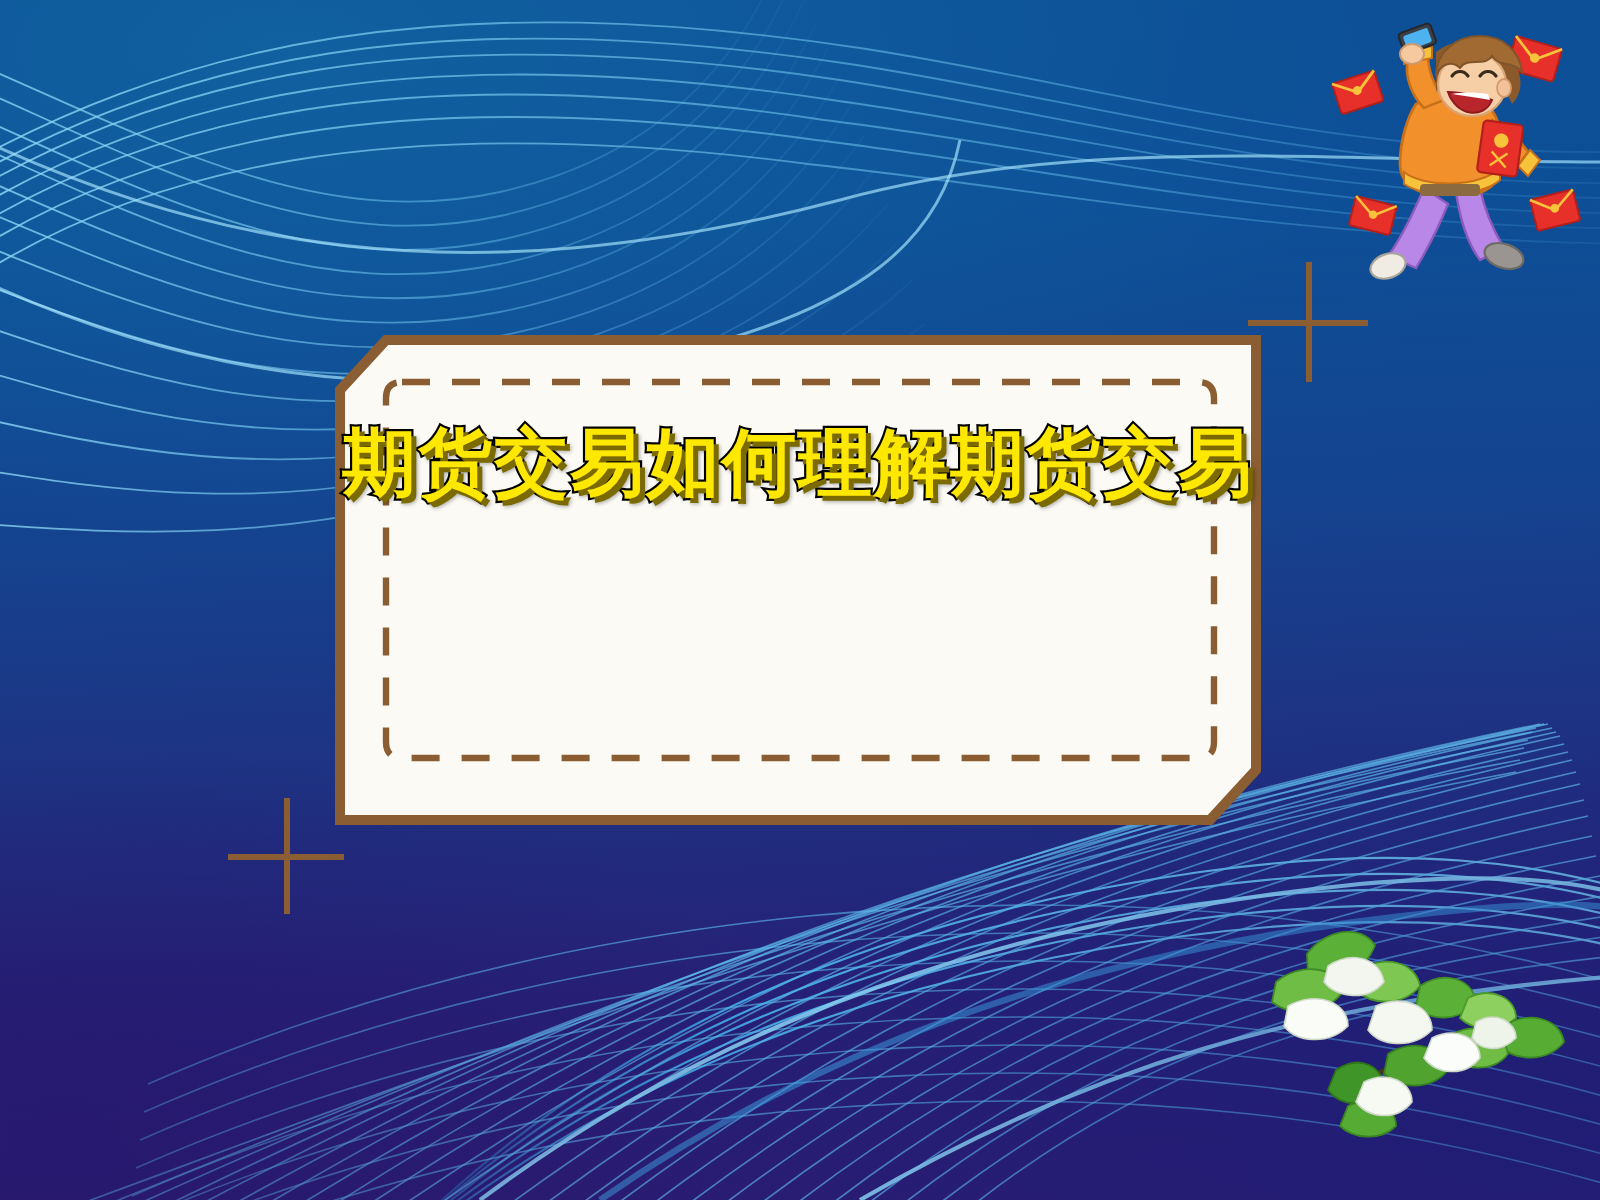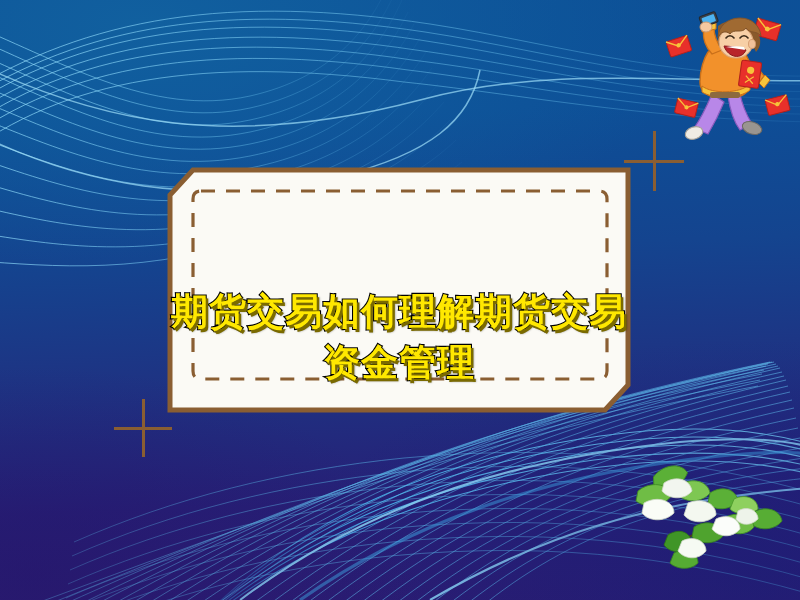--- a/index.html
+++ b/index.html
@@ -95,24 +95,23 @@
   }
   #title-text-wrap {
     position: absolute;
     left: 0;
     right: 0;
     top: 0;
     bottom: 0;
     display: flex;
     flex-direction: column;
     align-items: center;
-    justify-content: flex-end;
+    justify-content: space-between;
     padding: 40px 26px 26px 26px;
     box-sizing: border-box;
-    margin-top: 20px;
   }
   .title-line {
     font-family: "DejaVu Serif", "Liberation Serif", serif;
     font-weight: 700;
     font-size: 37px;
     line-height: 1.32;
     letter-spacing: 1px;
     color: #ffe800;
     white-space: nowrap;
     text-align: center;
@@ -261,21 +260,20 @@
   <div id="title-card">
     <svg class="card-shape" viewBox="0 0 464 246" preserveAspectRatio="none">
 
       <path d="M26,3 L461,3 L461,218 L438,243 L3,243 L3,28 Z" fill="#fbfaf5" stroke="#8a5e32" stroke-width="5"></path>
 
       <path d="M34,24 L432,24 Q440,24 440,32 L440,204 Q440,212 432,212 L34,212 Q26,212 26,204 L26,32 Q26,24 34,24 Z" fill="none" stroke="#8a5e32" stroke-width="3.2" stroke-dasharray="14 11" stroke-linecap="butt"></path>
     </svg>
 
     <div id="title-text-wrap">
       <div class="title-line l1">期货交易如何理解期货交易</div>
-      <div class="title-line l2">资金管理</div>
     </div>
   </div>
 
   <svg id="boy-clipart" viewBox="0 0 140 140">
 
     <g>
       <g transform="translate(6,34) rotate(-18)">
         <rect x="0" y="0" width="22" height="16" rx="1.5" fill="#e8302a" stroke="#b3201c" stroke-width="1"></rect>
         <path d="M0,0 L11,8 L22,0" fill="none" stroke="#f7c33a" stroke-width="1.4"></path>
         <circle cx="11" cy="7" r="2.2" fill="#f7c33a"></circle>

